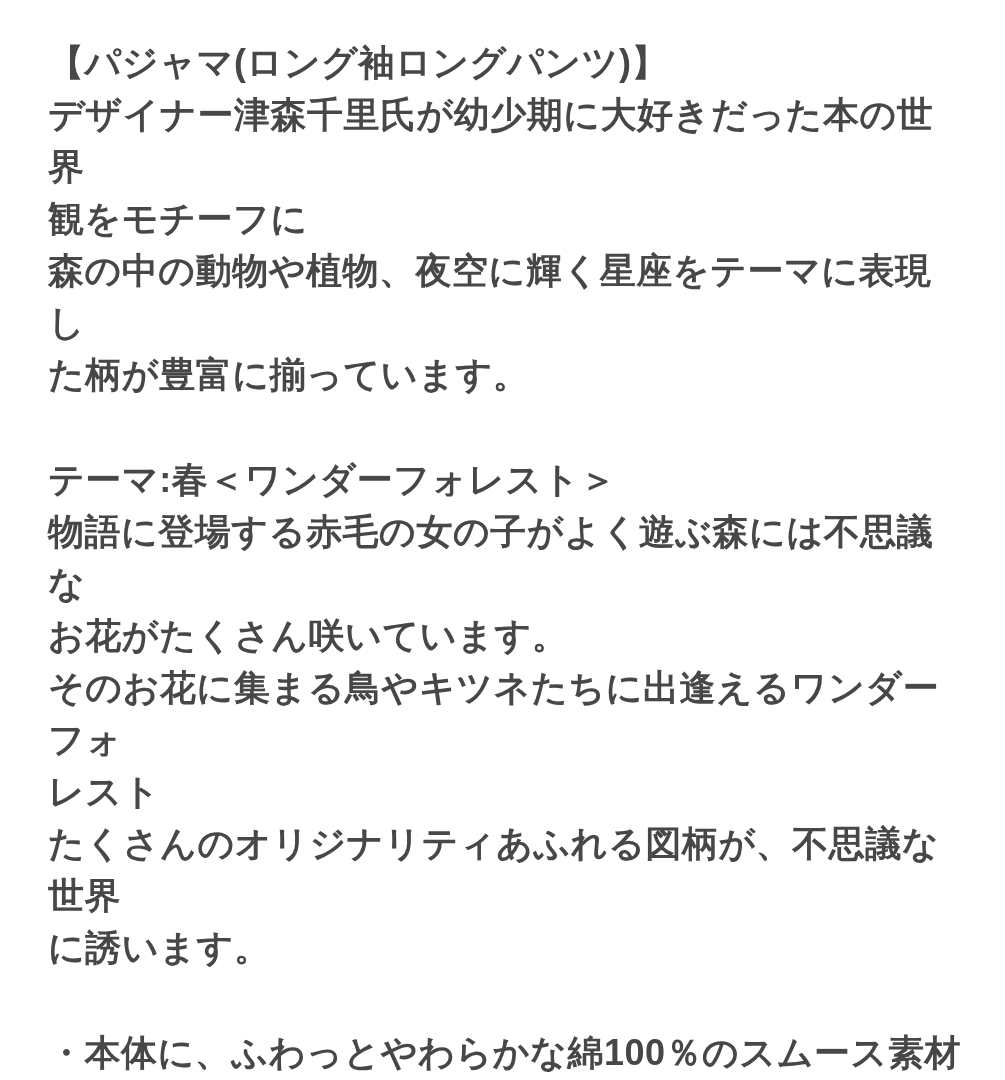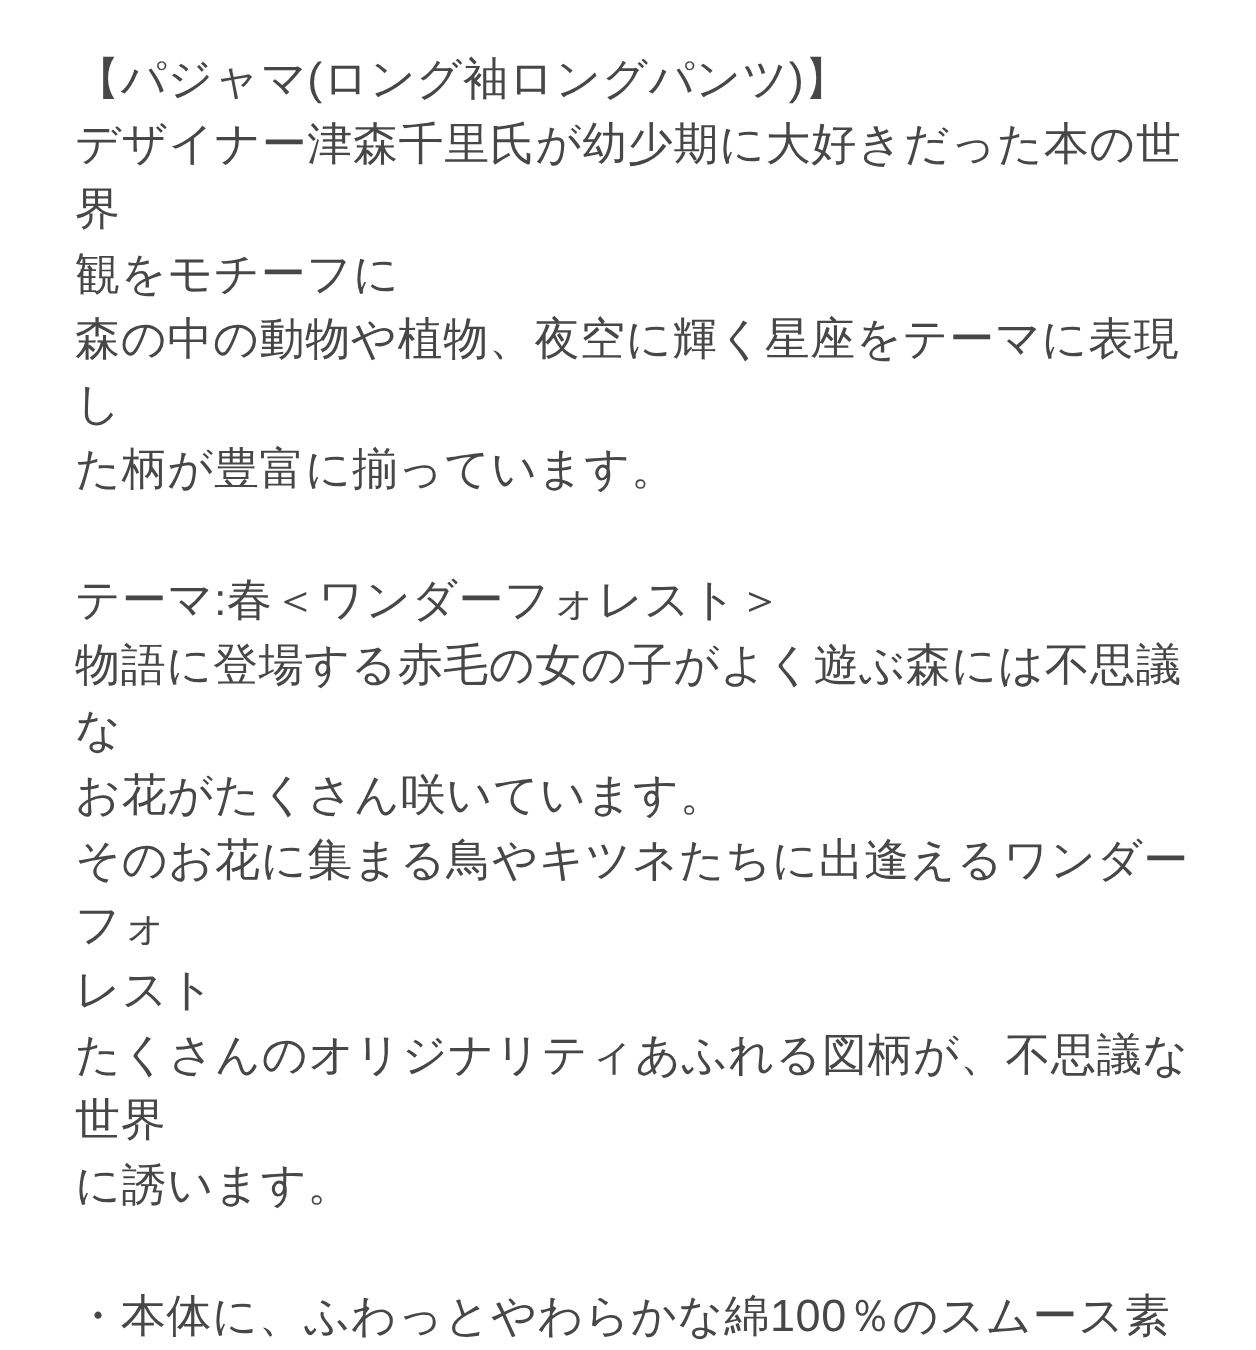--- a/index.html
+++ b/index.html
@@ -16,22 +16,23 @@
   .description-block {
     box-sizing: border-box;
     width: 1005px;
     padding: 37px 42px 0 44px;
     color: #474747;
     font-size: 36px;
     line-height: 52px;
     letter-spacing: 0.5px;
   }
   .para {
-    margin: 0 0 53px 16px;
+    margin: 0 0 53px 4px;
     white-space: pre-line; 
+    font-weight: bold;
   }
   .para:last-child {
     margin-bottom: 0;
   }
 </style>
 </head>
 <body>
 
 <div class="description-block">
   <p class="para">【パジャマ(ロング袖ロングパンツ)】

